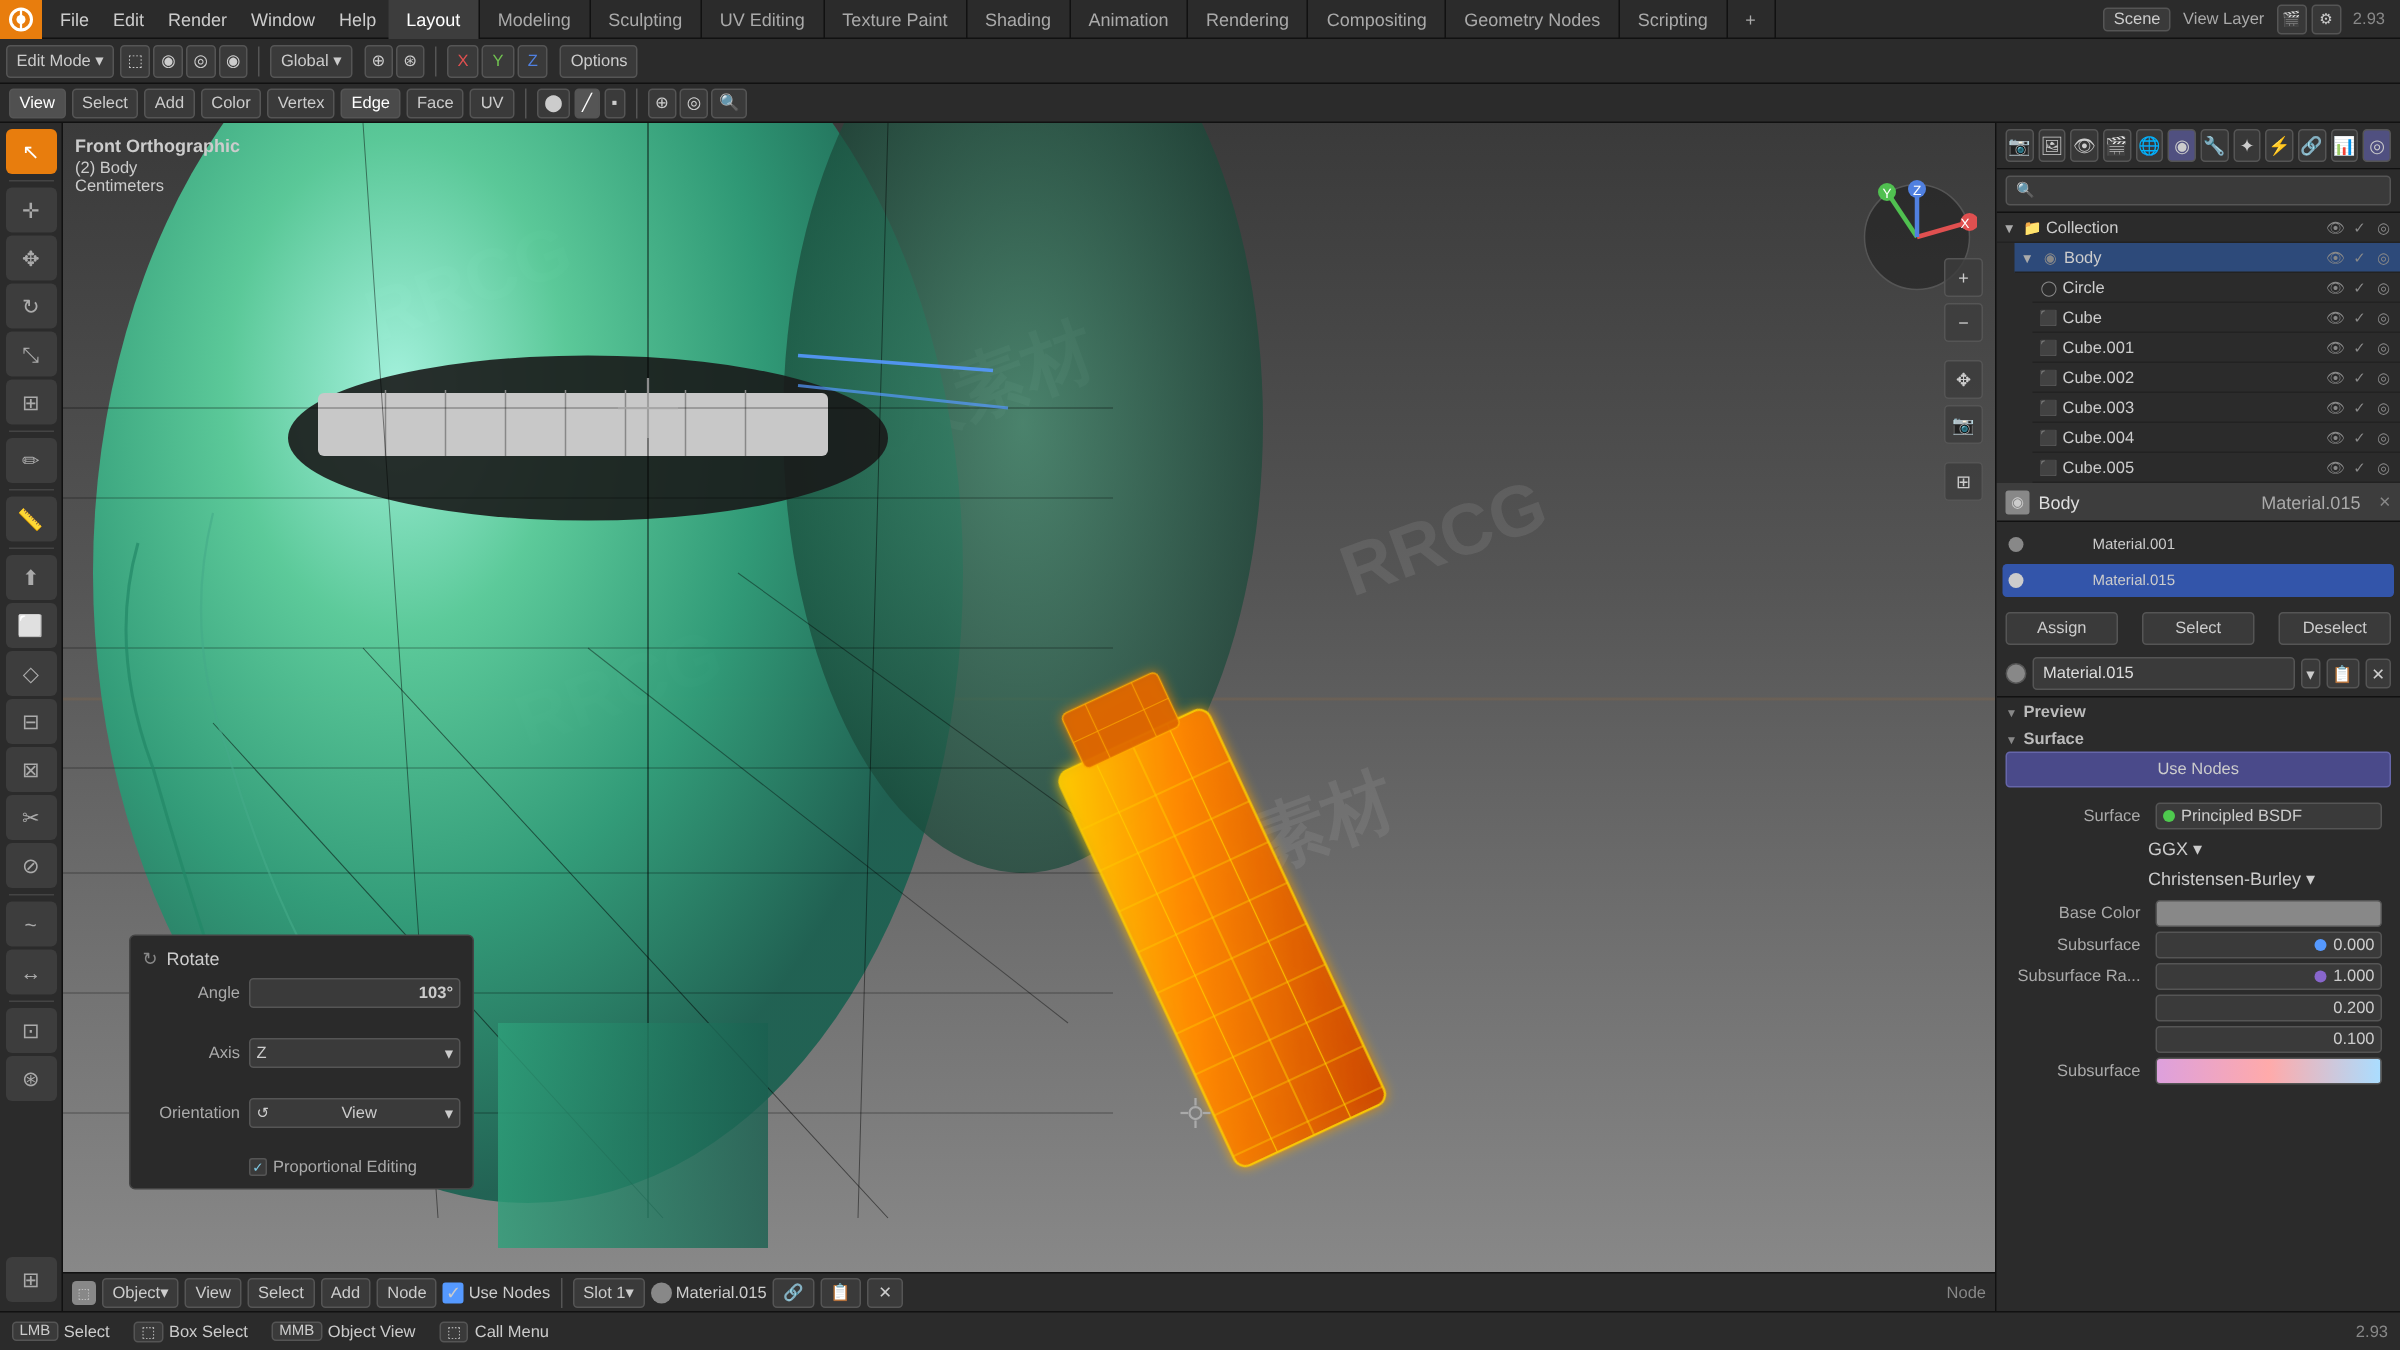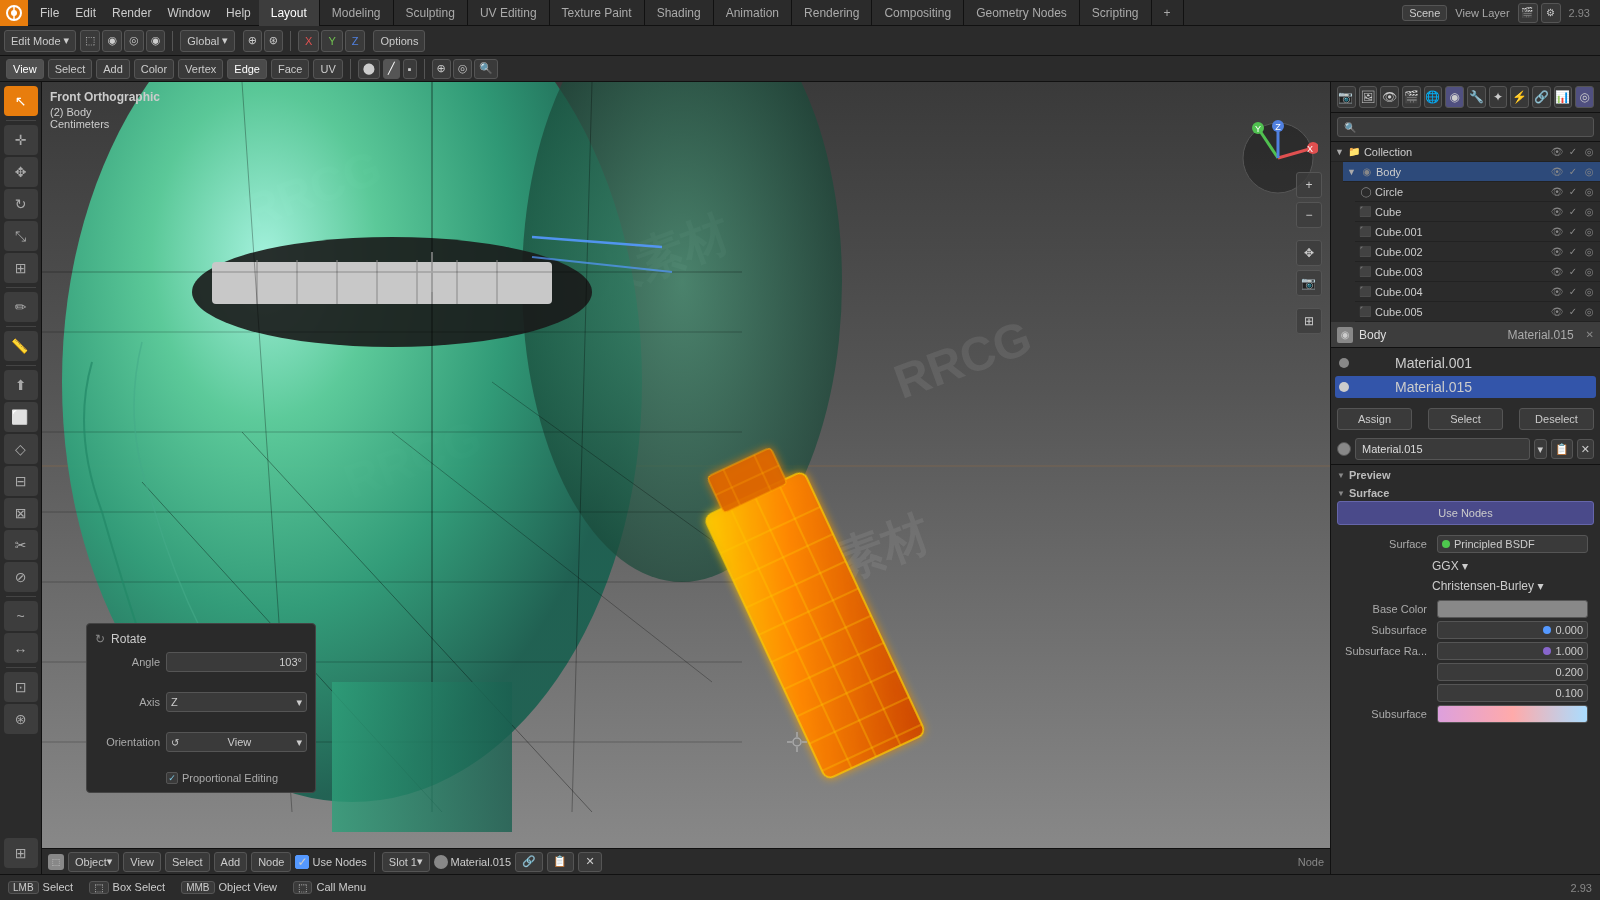--- a/index.html
+++ b/index.html
@@ -295,21 +295,21 @@
       margin-bottom: 2px;
     }
     .mat-item.active { background: #3355aa; }
     .mat-color-dot {
       width: 10px; height: 10px;
       border-radius: 50%;
       flex-shrink: 0;
     }
     .mat-name {
       flex: 1;
-      font-size: 14px;
+      font-size: 10px;
       color: #ccc;
       padding-left: 40px;
     }
     .prop-label {
       width: 85px;
       font-size: 11px;
       color: #aaa;
       text-align: right;
       padding-right: 8px;
     }
@@ -367,21 +367,21 @@
       background: #2b2b2b;
       border-top: 1px solid #111;
       display: flex;
       align-items: center;
       padding: 0 8px;
       gap: 16px;
       position: absolute;
       bottom: 0; left: 0; right: 0;
     }
     .status-item {
-      display: flex; align-items: flex-start; gap: 4px;
+      display: flex; align-items: center; gap: 4px;
       font-size: 11px;
       color: #ccc;
     }
     .status-key {
       background: #3a3a3a;
       border: 1px solid #555;
       border-radius: 3px;
       padding: 0 4px;
       font-size: 10px;
     }
@@ -702,21 +702,21 @@
         <div class="vp-control-btn" style="margin-top:8px;">⊞</div>
       </div>
 
       <div class="rotate-panel">
         <div class="rotate-panel-title">
           <span style="color:#888;">↻</span>
           <span>Rotate</span>
         </div>
         <div class="rotate-row">
           <div class="rotate-label">Angle</div>
-          <div class="rotate-input" style="display:flex;align-items:center;justify-content:flex-end;">103°</div>
+          <div class="rotate-input" style="display:flex;align-items:center;justify-content:flex-end;font-weight:bold;">103°</div>
         </div>
         <div class="rotate-row">
           <div class="rotate-label">Axis</div>
           <div class="rotate-dropdown">
             <span>Z</span>
             <span>▾</span>
           </div>
         </div>
         <div class="rotate-row">
           <div class="rotate-label">Orientation</div>

